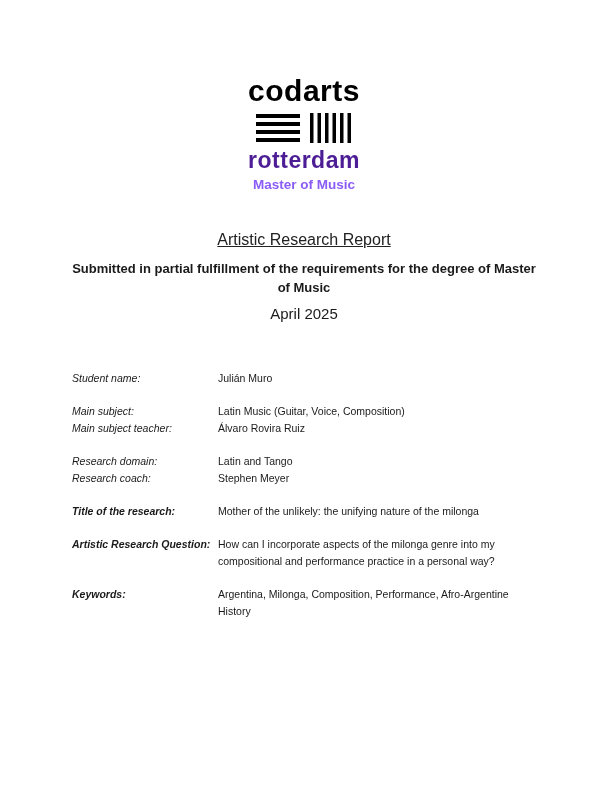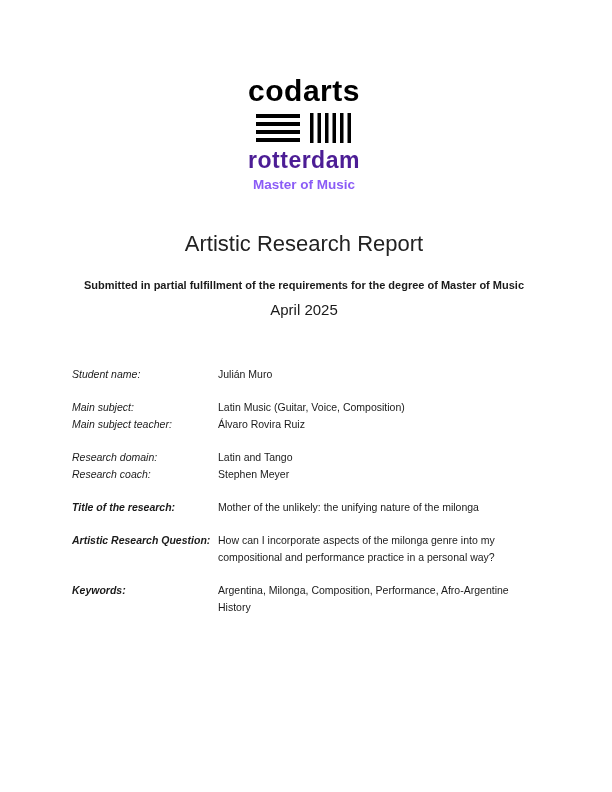--- a/index.html
+++ b/index.html
@@ -51,30 +51,31 @@
     color: #8b5cf6;
     margin-top: 4px;
   }
 
   
   .title-block {
     text-align: center;
     margin-top: 38px;
   }
   .report-title {
-    font-size: 22px;
+    font-size: 16px;
     font-weight: 400;
     color: #222222;
     line-height: 1.25;
+    text-decoration: underline;
   }
   .report-subtitle {
-    font-size: 11px;
+    font-size: 13px;
     font-weight: 700;
     color: #1a1a1a;
-    margin-top: 20px;
+    margin-top: 10px;
     line-height: 1.4;
   }
   .report-date {
     font-size: 15px;
     font-weight: 400;
     color: #1a1a1a;
     margin-top: 6px;
     line-height: 1.4;
   }
 

